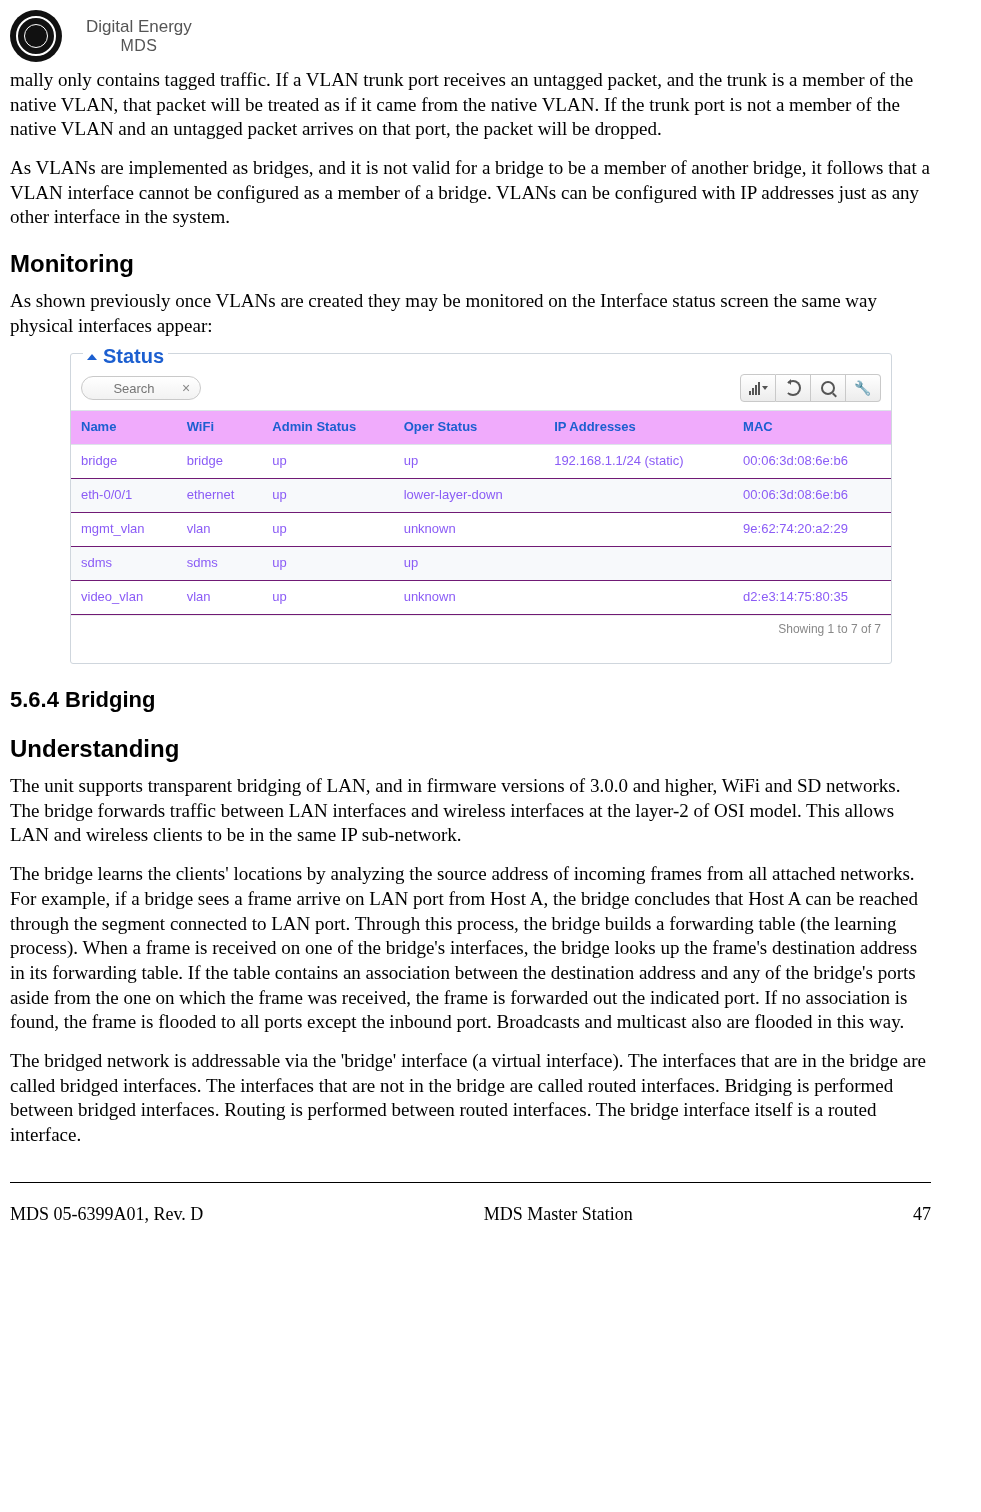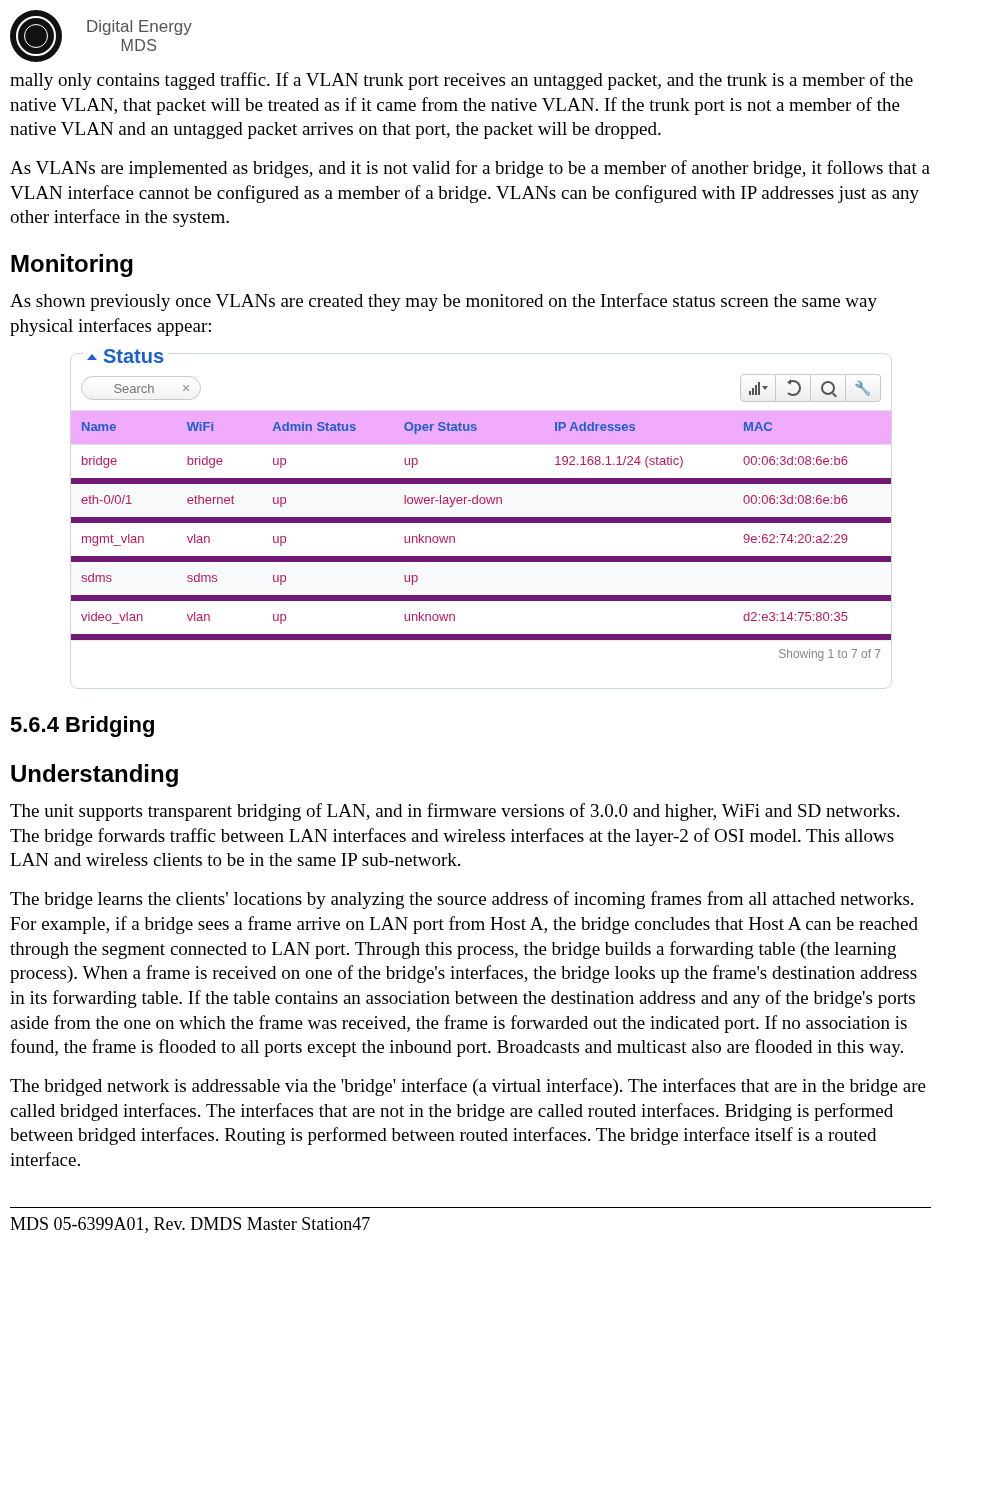--- a/index.html
+++ b/index.html
@@ -25,21 +25,21 @@
   .logo-text { font-family: Arial, sans-serif; font-size: 17px; color: #555; line-height: 1.1; }
   .logo-text .sub { font-size: 16px; letter-spacing: 0.5px; text-align: center; }
   p { margin: 0 0 14px 0; }
   h2.sans { font-family: Arial, Helvetica, sans-serif; font-weight: bold; font-size: 24px; margin: 18px 0 10px 0; }
   h3.sans { font-family: Arial, Helvetica, sans-serif; font-weight: bold; font-size: 22px; margin: 22px 0 10px 0; }
 
   
   .panel-wrap { margin-left: 60px; margin-bottom: 14px; }
   .panel {
     border: 1px solid #cfd6dd;
-    border-radius: 8px;
+    border-radius: 3px;
     font-family: Arial, Helvetica, sans-serif;
     background: #fff;
     width: 820px;
   }
   .panel-title {
     position: relative; top: -11px; left: 12px; background: #fff;
     display: inline-block; padding: 0 4px;
     color: #1c5fd0; font-weight: bold; font-size: 20px;
   }
   .caret-up {
@@ -84,32 +84,32 @@
 
   table.status {
     width: 100%; border-collapse: collapse; font-size: 13px;
     border-top: 1px solid #dde3e9;
   }
   table.status th {
     text-align: left; color: #1c5fd0; font-weight: bold;
     padding: 8px 10px; border-bottom: 1px solid #dde3e9; background: #f0abfc;
   }
   table.status td {
-    padding: 8px 10px; border-bottom: 6px solid #701a75;
-    color: #be185d;
+    padding: 8px 10px; border-bottom: 1px solid #701a75;
+    color: #8b5cf6;
   }
   table.status tr:nth-child(even) td { background: #f7f9fb; }
   .table-footer {
     text-align: right; color: #888; font-size: 12px;
     padding: 6px 10px 26px 10px; border-top: 1px solid #eee;
   }
 
   .page-footer {
-    display: flex; justify-content: flex-start;
-    border-top: 1px solid #000; margin-top: 34px; padding-top: 5px;
+    display: flex; justify-content: space-between;
+    border-top: 1px solid #000; margin-top: 34px; padding-top: 20px;
     font-size: 18px;
   }
 </style>
 </head>
 <body>
 
 <div class="logo-row">
   <div class="ge-logo"></div>
   <div class="logo-text">
     <div>Digital Energy</div>

